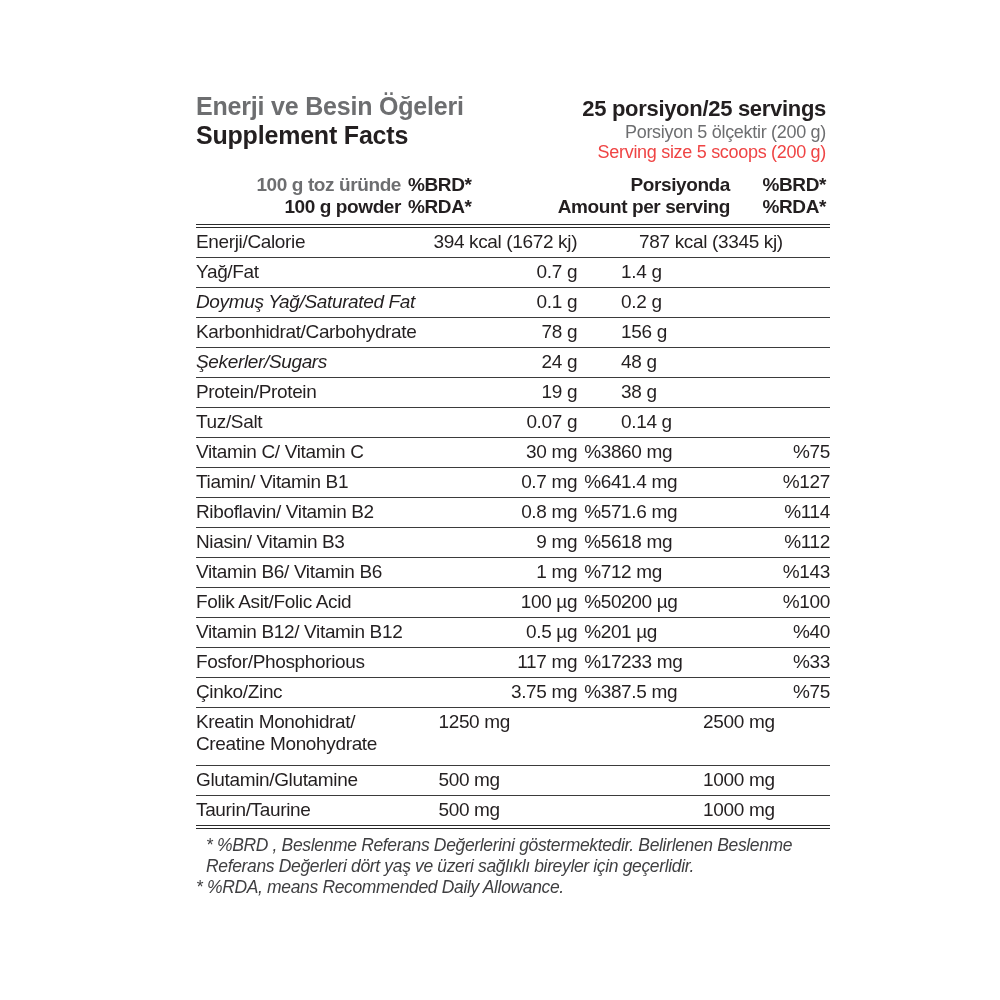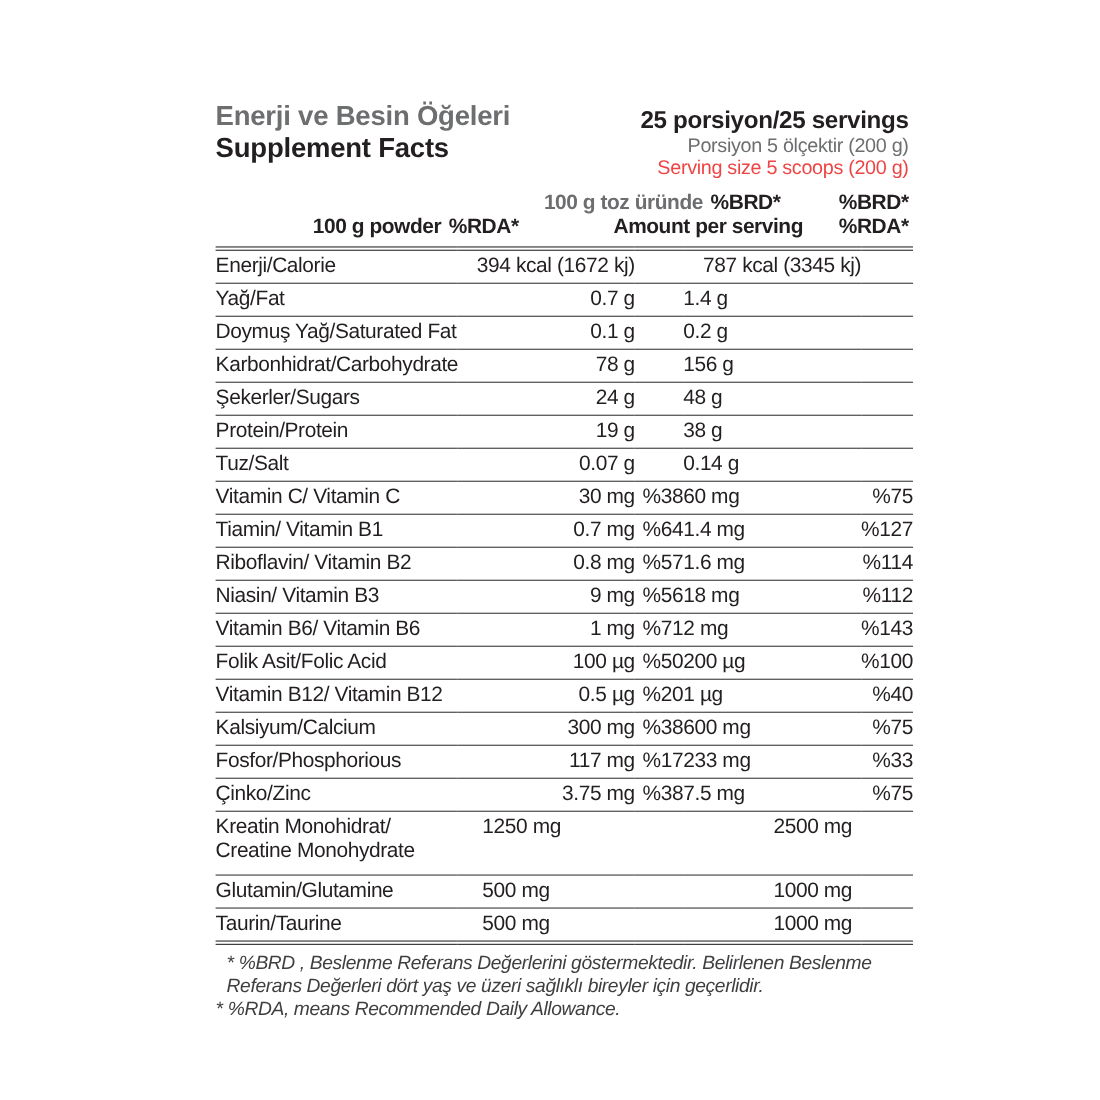--- a/index.html
+++ b/index.html
@@ -115,21 +115,21 @@
     color: #231f20;
     letter-spacing: -0.35px;
     vertical-align: top;
     white-space: nowrap;
   }
   td.c-name   { width: 212px; text-align: left; }
   td.c-a100   { width: 198px; text-align: right; }
   td.c-p1     { width: 84px;  text-align: left; padding-left: 7px; }
   td.c-asrv   { width: 238px; text-align: left; }
   td.c-p2     { width: 96px;  text-align: right; }
-  .indent { padding-left: 10px; }
+  .indent { padding-left: 10px; font-style: italic; }
 
   
   tr.calorie td.c-a100 {
     text-align: left;
     padding-left: 17px;
   }
   tr.calorie td.c-asrv {
     text-align: left;
     padding-left: 18px;
   }
@@ -166,20 +166,21 @@
       <span class="serving-count">25 porsiyon/25 servings</span>
       <span class="serving-tr">Porsiyon 5 ölçektir (200 g)</span>
       <span class="serving-en">Serving size 5 scoops (200 g)</span>
     </div>
   </div>
 
   <div class="col-head">
     <div class="col-head-row">
       <span class="ch tr ch-amount100">100 g toz üründe</span>
       <span class="ch en ch-pct1">%BRD*</span>
+      <span class="ch en ch-amountsrv">Porsiyonda</span>
       <span class="ch en ch-pct2">%BRD*</span>
     </div>
     <div class="col-head-row">
       <span class="ch en ch-amount100">100 g powder</span>
       <span class="ch en ch-pct1">%RDA*</span>
       <span class="ch en ch-amountsrv">Amount per serving</span>
       <span class="ch en ch-pct2">%RDA*</span>
     </div>
   </div>
 
@@ -277,27 +278,20 @@
           <td class="c-p2">%100</td>
         </tr>
         <tr class="row">
           <td class="c-name">Vitamin B12/ Vitamin B12</td>
           <td class="c-a100">0.5 µg</td>
           <td class="c-p1">%20</td>
           <td class="c-asrv">1 µg</td>
           <td class="c-p2">%40</td>
         </tr>
         <tr class="row">
-          <td class="c-name">Kalsiyum/Calcium</td>
-          <td class="c-a100">300 mg</td>
-          <td class="c-p1">%38</td>
-          <td class="c-asrv">600 mg</td>
-          <td class="c-p2">%75</td>
-        </tr>
-        <tr class="row">
           <td class="c-name">Fosfor/Phosphorious</td>
           <td class="c-a100">117 mg</td>
           <td class="c-p1">%17</td>
           <td class="c-asrv">233 mg</td>
           <td class="c-p2">%33</td>
         </tr>
         <tr class="row">
           <td class="c-name">Çinko/Zinc</td>
           <td class="c-a100">3.75 mg</td>
           <td class="c-p1">%38</td>

